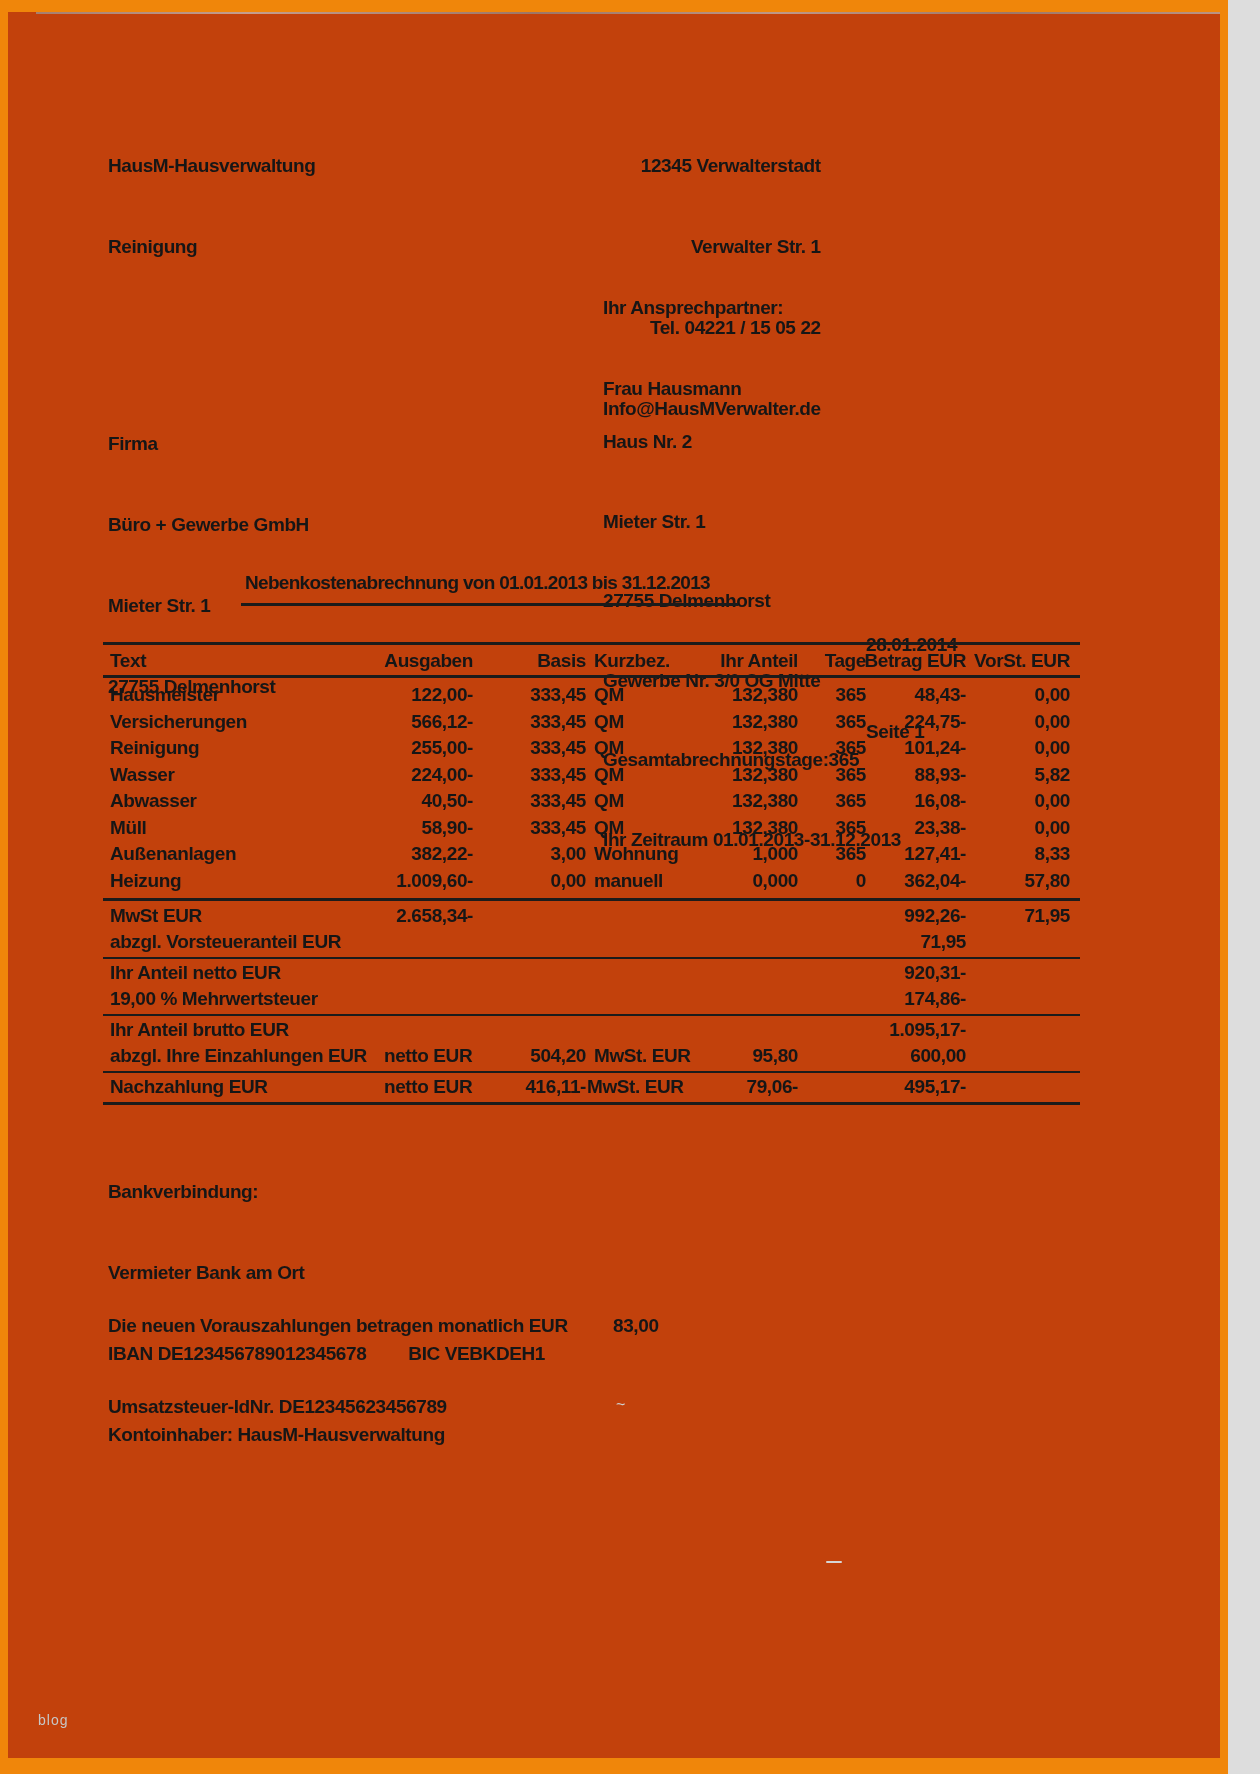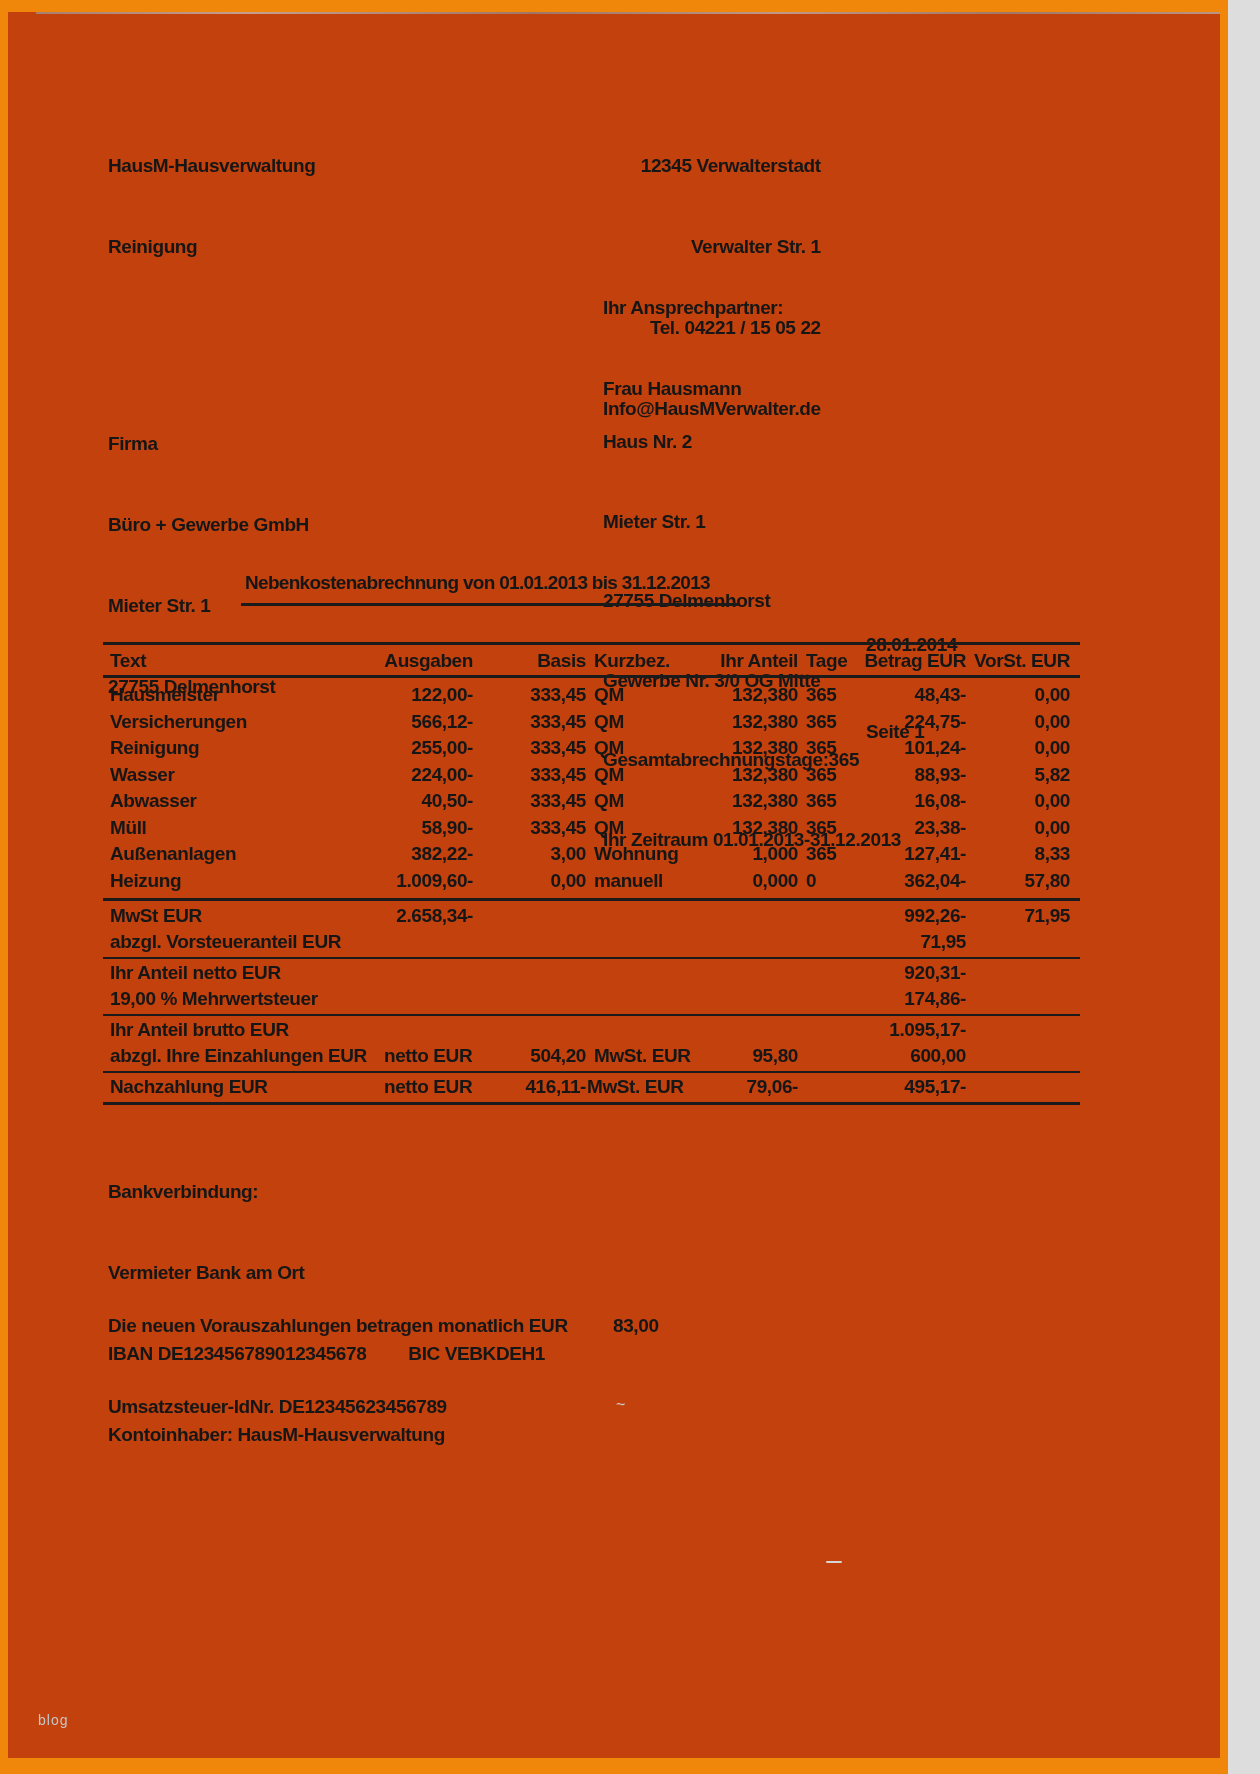--- a/index.html
+++ b/index.html
@@ -31,21 +31,21 @@
   .date-block{position:absolute;left:858px;top:560px;line-height:29px;white-space:pre;}
   .trow{position:absolute;left:0;width:100%;height:26px;line-height:26px;}
   .cell{position:absolute;top:0;white-space:pre;}
   .c-text  {left:102px;width:260px;}
   .c-ausg  {left:268px;width:197px;text-align:right;}
   .c-mid   {left:376px;width:100px;}
   .c-basis {left:455px;width:123px;text-align:right;}
   .c-kurz  {left:586px;width:140px;}
   .c-kurz.tight{left:579px;}
   .c-anteil{left:675px;width:115px;text-align:right;}
-  .c-tage  {left:798px;width:60px;}
+  .c-tage  {left:798px;width:60px;text-align:right;}
   .c-betrag{left:845px;width:113px;text-align:right;}
   .c-vorst {left:955px;width:107px;text-align:right;}
   .rule{position:absolute;left:95px;width:977px;background:#1b1b1b;}
   .r2{height:2px;}
   .r3{height:3px;}
   .gap-bic{margin-left:42px;}
   .amount{position:absolute;left:505px;top:0;}
   .watermark{
     position:absolute;left:30px;top:1700px;
     font-weight:normal;font-size:14px;color:#c7c7c7;letter-spacing:1px;

